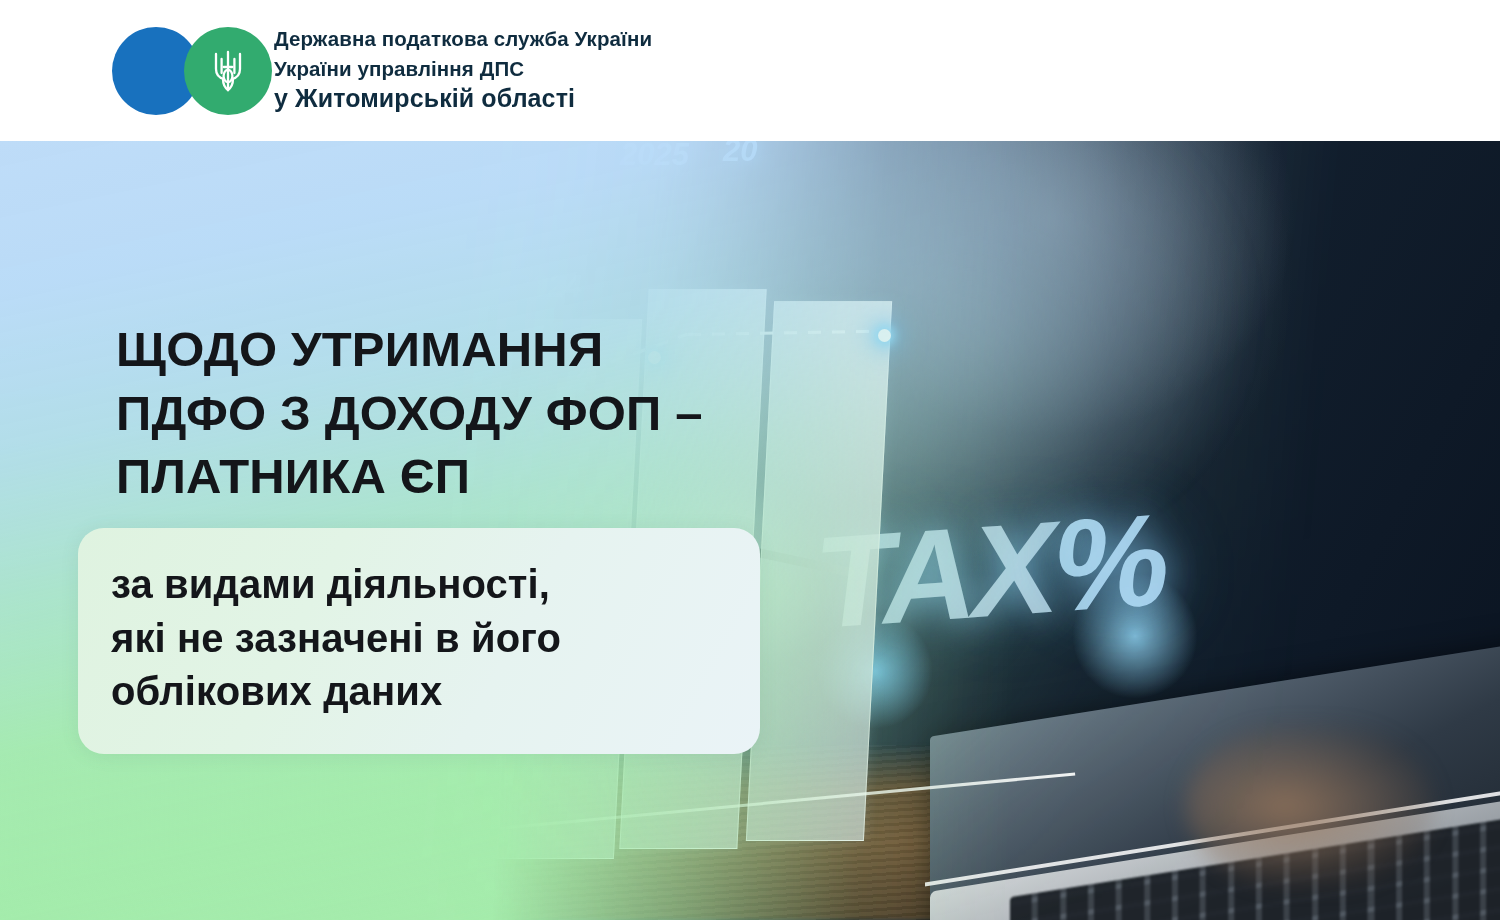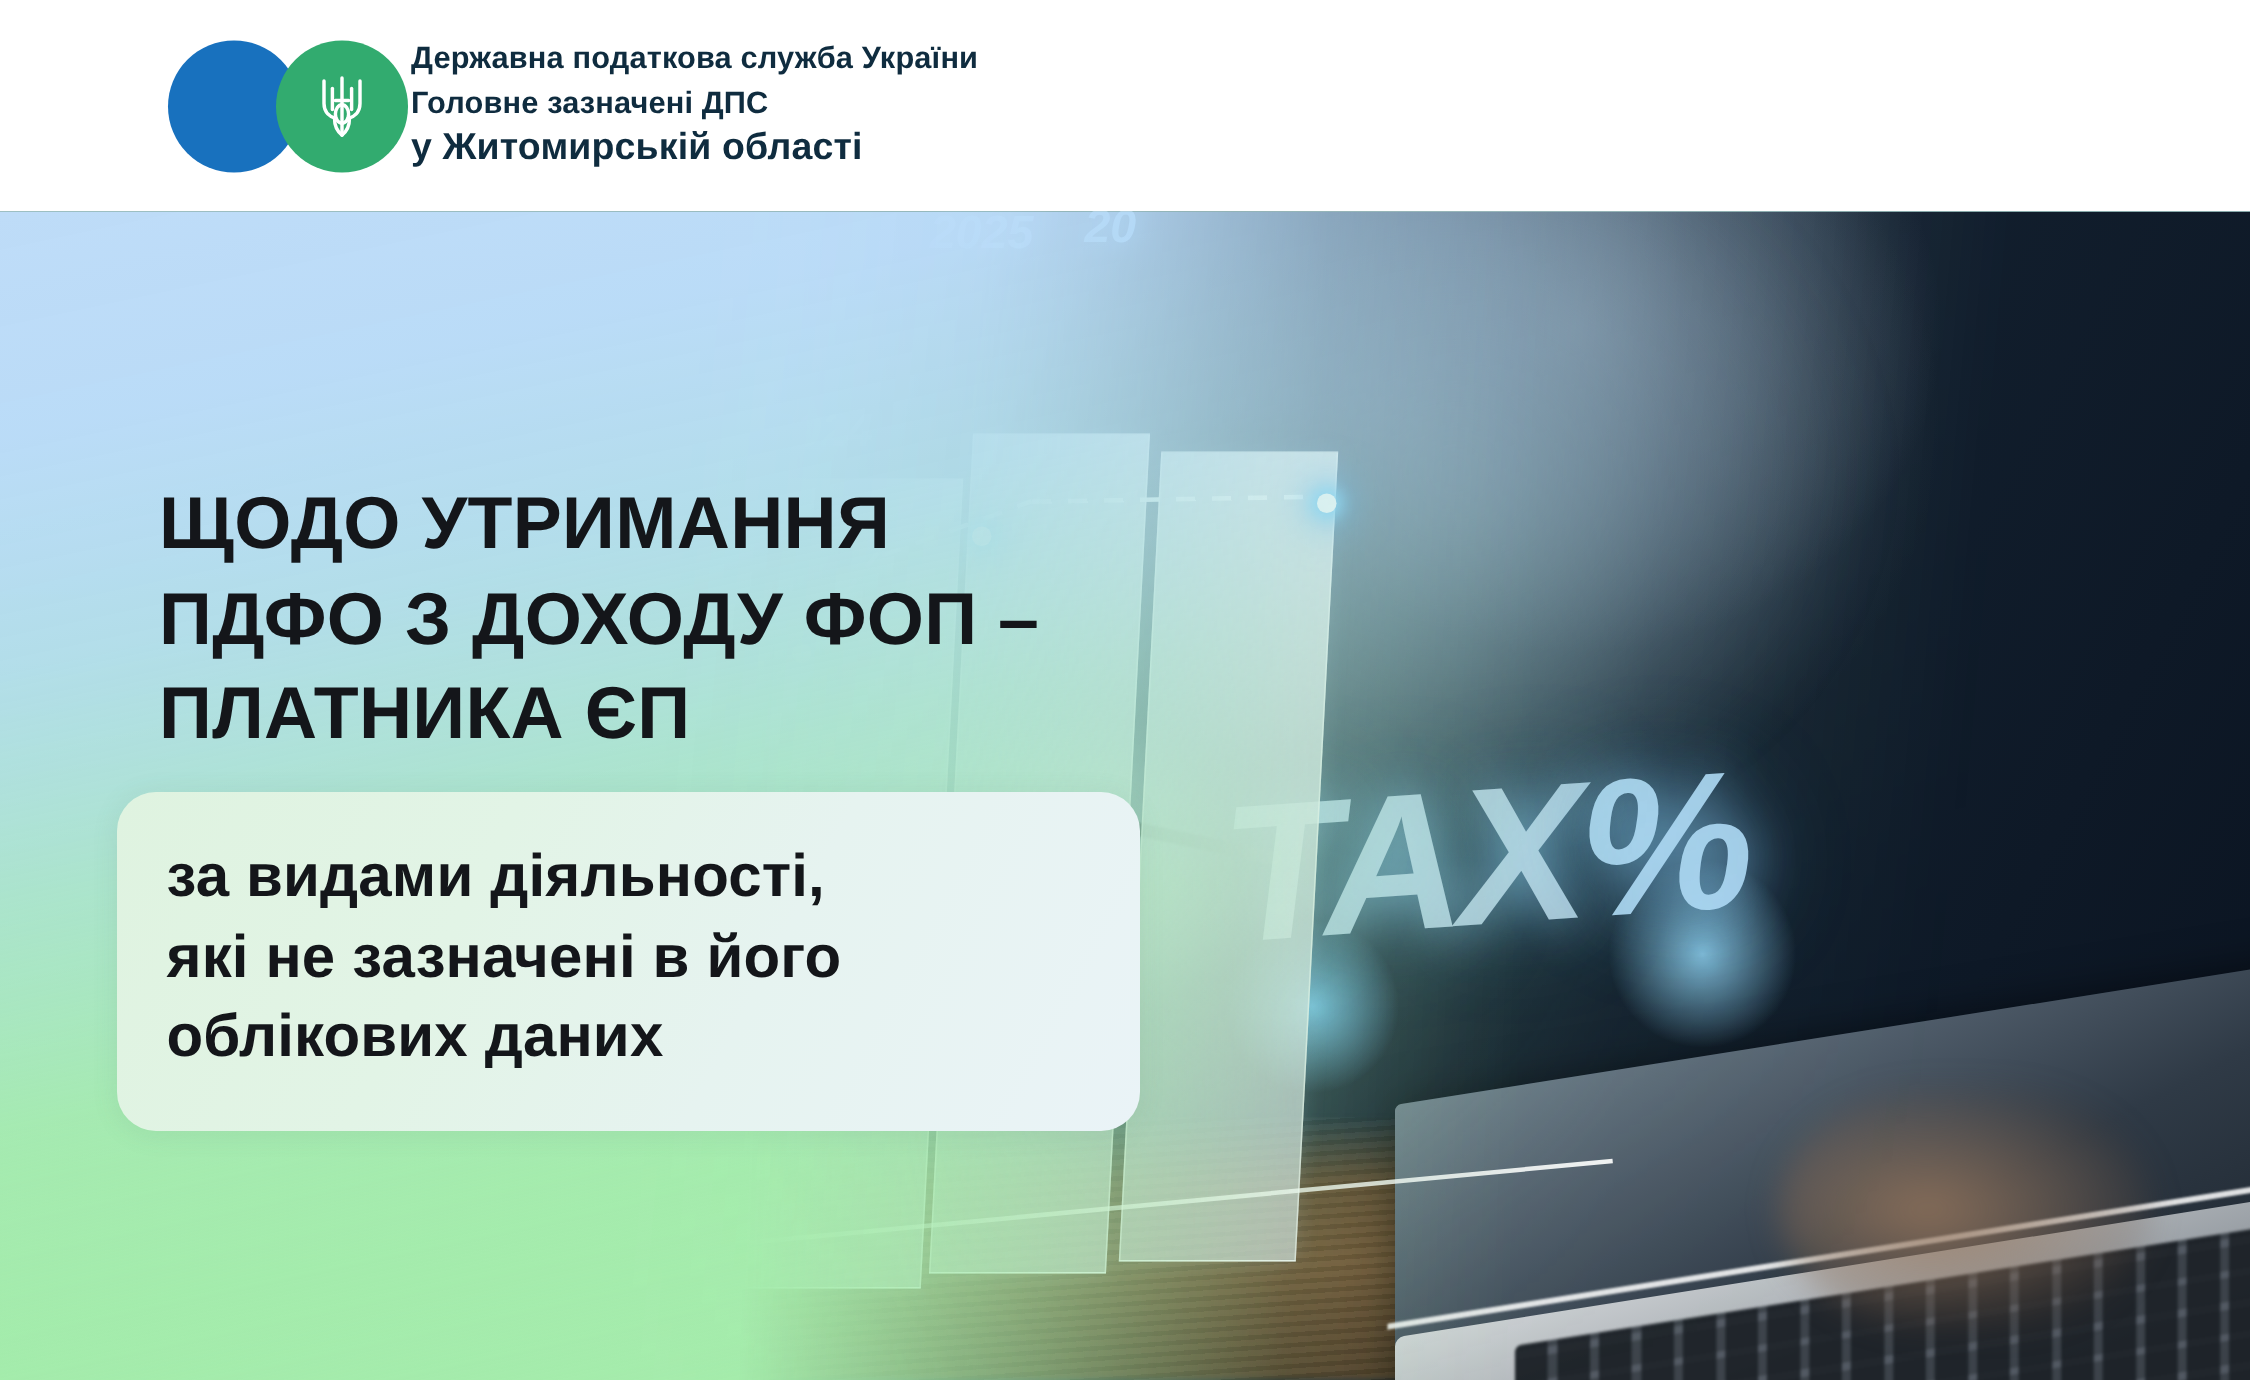--- a/index.html
+++ b/index.html
@@ -1,21 +1,21 @@
 <!DOCTYPE html>
 <html><head>
 <meta charset="utf-8">
 <style>
   * { margin:0; padding:0; box-sizing:border-box; }
   html,body { width:1500px; height:920px; overflow:hidden; }
   body {
     font-family:"Liberation Sans", sans-serif;
     background:#ffffff;
   }
-  .page { position:relative; width:1500px; height:920px; overflow:hidden; background:#14b8a6; }
+  .page { position:relative; width:1500px; height:920px; overflow:hidden; background:#ec4899; }
 
   
   .header {
     position:absolute; left:0; top:0; width:1500px; height:141px;
     background:#ffffff; z-index:40;
     display:flex; align-items:center;
   }
   .logo-wrap { position:relative; width:152px; height:88px; margin-left:112px; flex:none; }
   .logo-circle { position:absolute; top:0; border-radius:50%; }
   .logo-blue  { left:0;  width:88px; height:88px; background:#1871be; }
@@ -169,21 +169,21 @@
       rgba(186,224,236,1) 30%,
       rgba(176,231,200,1) 58%,
       rgba(168,236,174,1) 82%,
       rgba(166,236,172,1) 100%);
     -webkit-mask-image:linear-gradient(92deg, #000 0%, #000 34%, rgba(0,0,0,.55) 47%, rgba(0,0,0,.12) 58%, rgba(0,0,0,0) 68%);
             mask-image:linear-gradient(92deg, #000 0%, #000 34%, rgba(0,0,0,.55) 47%, rgba(0,0,0,.12) 58%, rgba(0,0,0,0) 68%);
   }
 
   
   .title {
-    position:absolute; left:106px; top:318px; z-index:30;
+    position:absolute; left:116px; top:318px; z-index:30;
     font-size:49px; font-weight:bold; color:#14161a;
     line-height:1.30; letter-spacing:.2px; white-space:pre-line;
   }
   .subbox {
     position:absolute; left:78px; top:528px; width:682px; height:226px; z-index:30;
     border-radius:26px;
     background:linear-gradient(118deg, #dff3e0 0%, #e2f4e6 34%, #e6f3f0 62%, #eaf3f7 100%);
     box-shadow:0 2px 18px rgba(90,120,110,.12);
   }
   .subtext {
@@ -212,21 +212,21 @@
           <path d="M13.6 14 L13.6 28"></path>
           <path d="M26.4 14 L26.4 28"></path>
           <path d="M15.6 22 L24.4 22"></path>
           <ellipse cx="20" cy="31" rx="4.4" ry="6.2"></ellipse>
         </g>
       </svg>
     </div>
 
     <div class="header-text">
       <div class="hdr-line1">Державна податкова служба України</div>
-      <div class="hdr-line2">Головне зазначені ДПС</div>
+      <div class="hdr-line2">України управління ДПС</div>
       <div class="hdr-line3">у Житомирській області</div>
     </div>
 
   </div>
 
   <div class="canvas">
 
     <div class="photo-base"></div>
     <div class="person"></div>
     <div class="desk"></div>

